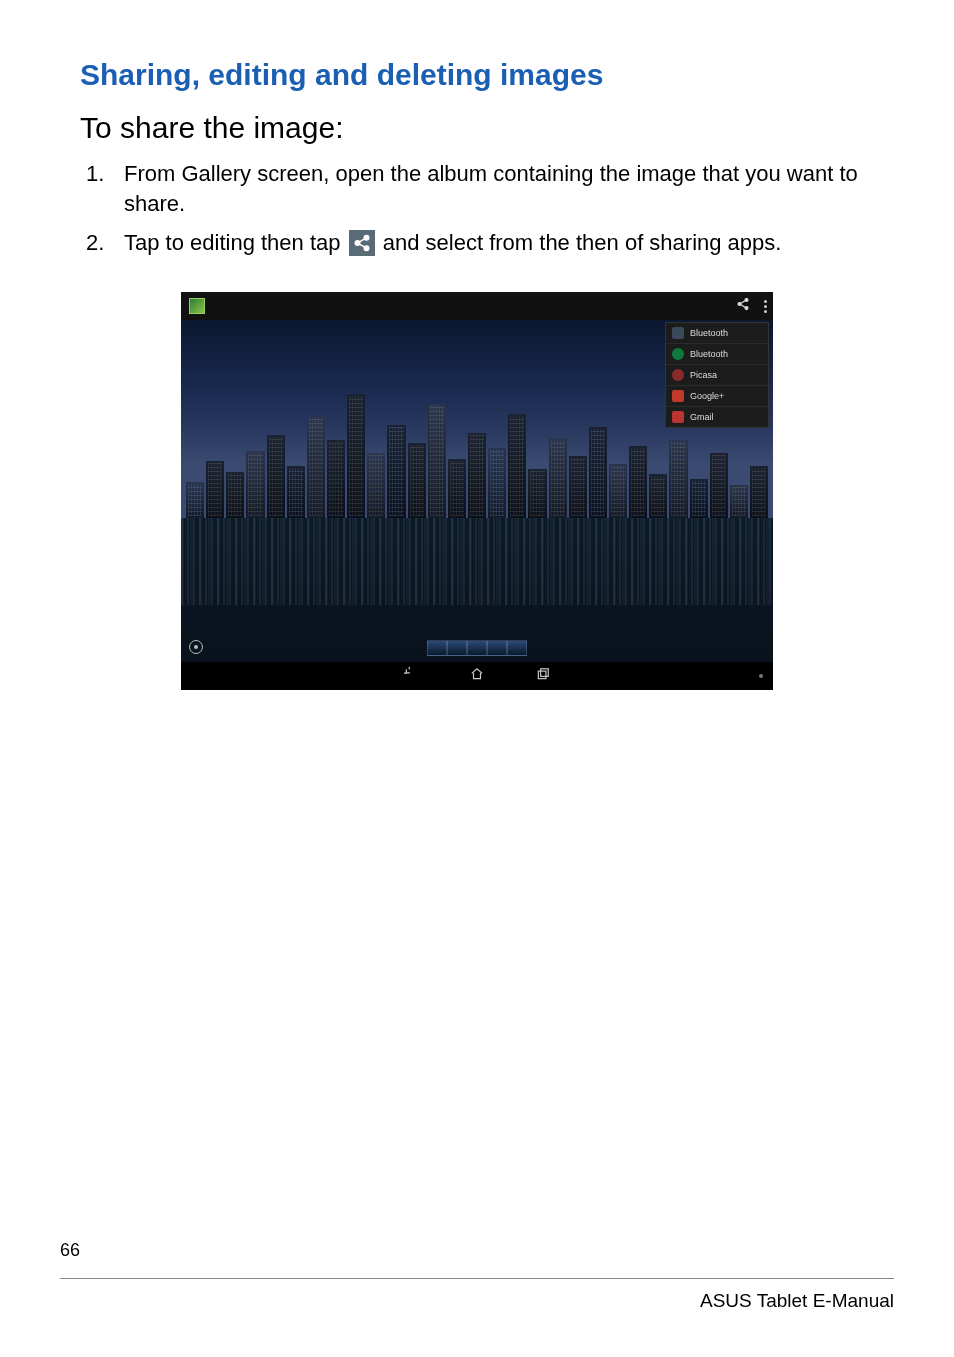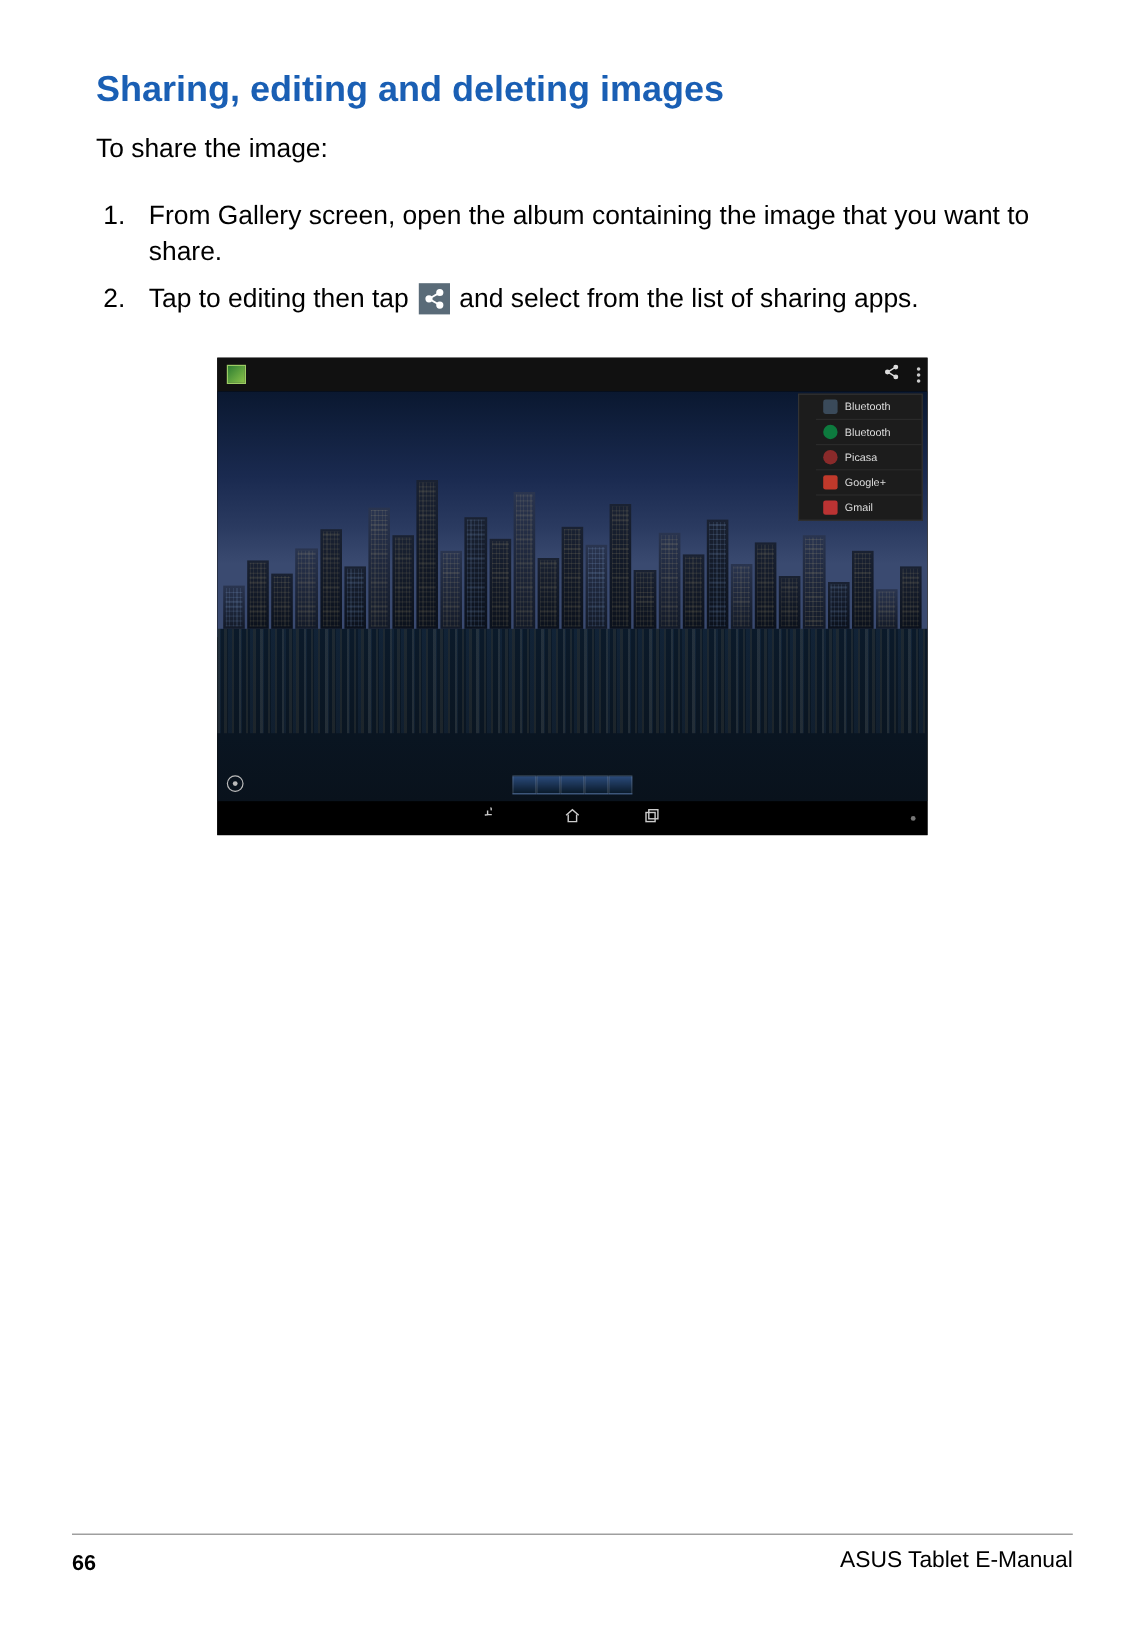--- a/index.html
+++ b/index.html
@@ -26,22 +26,22 @@
     margin-bottom: 22px;
   }
   .h2 {
     color: #1a5fb4;
     font-size: 26px;
     font-weight: 700;
     margin-top: 14px;
     margin-bottom: 14px;
   }
   .intro {
-    font-size: 22px;
-    margin-bottom: 28px;
+    font-size: 30px;
+    margin-bottom: 14px;
   }
   .list {
     font-size: 22px;
     line-height: 1.35;
     padding-left: 6px;
   }
   .li {
     display: flex;
     margin-bottom: 10px;
   }
@@ -155,21 +155,20 @@
     width: 104px;
     background: #1c1c1c;
     border: 1px solid #333;
   }
   .share-item {
     display:flex; align-items:center; gap:6px;
     padding: 4px 6px;
     font-size: 9px;
     color: #ddd;
     border-bottom: 1px solid #2a2a2a;
-    margin-left: 14px;
   }
   .share-item:last-child { border-bottom:none; }
   .si { width:12px; height:12px; border-radius:2px; flex-shrink:0; display:flex; align-items:center; justify-content:center; }
   .si.bt { background:#3a4a5a; }
   .si.ho { background:#0d7a3e; border-radius:50%; }
   .si.pi { background:#8a2a2a; border-radius:50%; }
   .si.gp { background:#c0392b; }
   .si.gm { background:#b33; }
 
   .thumbs {
@@ -201,23 +200,22 @@
     position:absolute; right:10px; width:4px; height:4px; background:#777; border-radius:50%;
   }
 
   .footer-rule {
     position:absolute;
     left:60px; right:60px; top:1278px;
     border-top:1px solid #888;
   }
   .page-num {
     position:absolute;
-    left:60px; top:1292px;
+    left:60px; top:1240px;
     font-size:18px;
-    font-weight:bold;
   }
   .manual-name {
     position:absolute;
     right:60px; top:1290px;
     font-size:19px;
   }
 </style>
 </head>
 <body>
 
@@ -237,21 +235,21 @@
         <span>Tap to editing then tap </span>
         <span class="inline-icon">
           <svg viewBox="0 0 24 24" fill="none" stroke="#fff" stroke-width="2">
             <circle cx="18" cy="5" r="3" fill="#fff"></circle>
             <circle cx="6" cy="12" r="3" fill="#fff"></circle>
             <circle cx="18" cy="19" r="3" fill="#fff"></circle>
             <line x1="8.5" y1="10.5" x2="15.5" y2="6.5"></line>
             <line x1="8.5" y1="13.5" x2="15.5" y2="17.5"></line>
           </svg>
         </span>
-        <span> and select from the list of sharing apps.</span>
+        <span> and select from the then of sharing apps.</span>
       </div>
     </div>
   </div>
 
   <div class="figure">
     <div class="fig-topbar">
       <div class="gallery-icon"></div>
       <div class="top-actions">
         <span>
           <svg viewBox="0 0 24 24" fill="none" stroke="#ddd" stroke-width="2">

